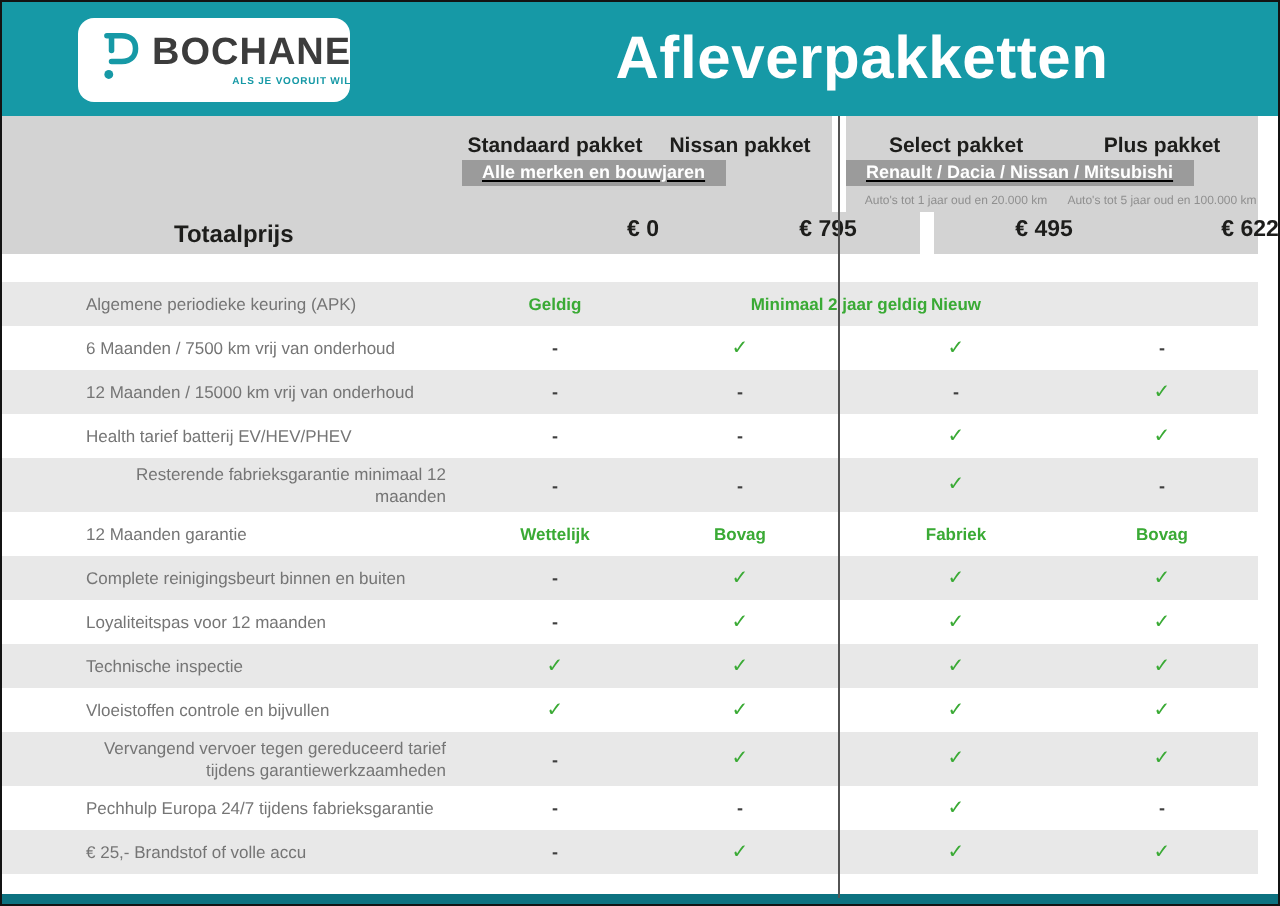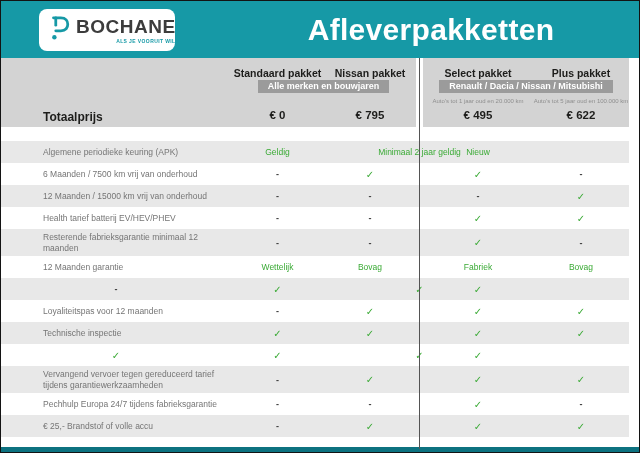--- a/index.html
+++ b/index.html
@@ -30,46 +30,46 @@
   
   .grid { display:grid; grid-template-columns:230px 93px 92px 7px 110px 96px; width:628px; }
   .cell { display:flex; align-items:center; justify-content:center; }
 
   
   .band { background:var(--band-gray,#d3d3d3); width:628px; }
   .band .gap { background:#ffffff; }
   .band-names { height:21px; }
   .colhead { font-size:10.5px; font-weight:bold; color:#1d1d1b; padding-top:8px; white-space:nowrap; }
   .band-badges { height:15px; }
-  .badge-cell { justify-content:center; }
+  .badge-cell { justify-content:flex-start;text-decoration:underline; }
   .badge {
     display:inline-block; background:var(--badge-gray,#9b9b9b); color:#ffffff;
     font-size:9px; font-weight:bold; line-height:13px; padding:0 10px; white-space:nowrap;
   }
   .badge-a { grid-column:2 / 4; }
   .badge-gap { grid-column:4 / 5; }
   .badge-b { grid-column:5 / 7; }
   .band-notes { height:12px; }
   .subnote { font-size:6px; color:#8f8f8f; white-space:nowrap; padding-top:2px; }
-  .band-prices { height:21px; }
+  .band-prices { height:21px;padding-left:44px; }
   .totals-label { justify-content:flex-start; padding-left:42px; font-size:12px; font-weight:bold; color:#1d1d1b; }
   .price { font-size:11.5px; font-weight:bold; color:#1d1d1b; padding-bottom:3px; }
 
   
   .spacer { height:14px; background:#ffffff; width:628px; }
 
   
-  .rows { width:628px; }
+  .rows { width:628px;text-align:right; }
   .row { min-height:22px; }
   .row:nth-child(odd) { background:var(--stripe-gray,#e8e8e8); }
   .row-label {
     justify-content:flex-start; padding:3px 8px 3px 42px;
     font-size:8.5px; color:var(--label-gray,#757575); line-height:10.5px; max-width:230px;
   }
-  .val.text { font-size:8.5px; font-weight:normal; color:var(--green,#3aaa35); white-space:nowrap; }
+  .val.text { font-size:8.5px; font-weight:bold; color:var(--green,#3aaa35); white-space:nowrap; }
   .val.check { font-size:10px; color:var(--green,#3aaa35); font-weight:bold; }
   .val.dash { font-size:9px; font-weight:bold; color:#3f3f3f; }
 
   
   .divider-line { position:absolute; left:418px; top:57px; height:391px; width:1px; background:#535353; z-index:5; }
 
   
   .bottombar { position:absolute; left:0; bottom:0; width:100%; height:5px; background:var(--teal-dark,#0d7280); }
 </style>
 </head>
@@ -175,20 +175,21 @@
       </div>
       <div class="grid row">
         <div class="cell row-label">12 Maanden garantie</div>
         <div class="cell val text">Wettelijk</div>
         <div class="cell val text">Bovag</div>
         <div class="cell gap"></div>
         <div class="cell val text">Fabriek</div>
         <div class="cell val text">Bovag</div>
       </div>
       <div class="grid row">
+        <div class="cell row-label">Complete reinigingsbeurt binnen en buiten</div>
         <div class="cell val dash">-</div>
         <div class="cell val check">✓</div>
         <div class="cell gap"></div>
         <div class="cell val check">✓</div>
         <div class="cell val check">✓</div>
       </div>
       <div class="grid row">
         <div class="cell row-label">Loyaliteitspas voor 12 maanden</div>
         <div class="cell val dash">-</div>
         <div class="cell val check">✓</div>
@@ -198,20 +199,21 @@
       </div>
       <div class="grid row">
         <div class="cell row-label">Technische inspectie</div>
         <div class="cell val check">✓</div>
         <div class="cell val check">✓</div>
         <div class="cell gap"></div>
         <div class="cell val check">✓</div>
         <div class="cell val check">✓</div>
       </div>
       <div class="grid row">
+        <div class="cell row-label">Vloeistoffen controle en bijvullen</div>
         <div class="cell val check">✓</div>
         <div class="cell val check">✓</div>
         <div class="cell gap"></div>
         <div class="cell val check">✓</div>
         <div class="cell val check">✓</div>
       </div>
       <div class="grid row">
         <div class="cell row-label">Vervangend vervoer tegen gereduceerd tarief tijdens garantiewerkzaamheden</div>
         <div class="cell val dash">-</div>
         <div class="cell val check">✓</div>

